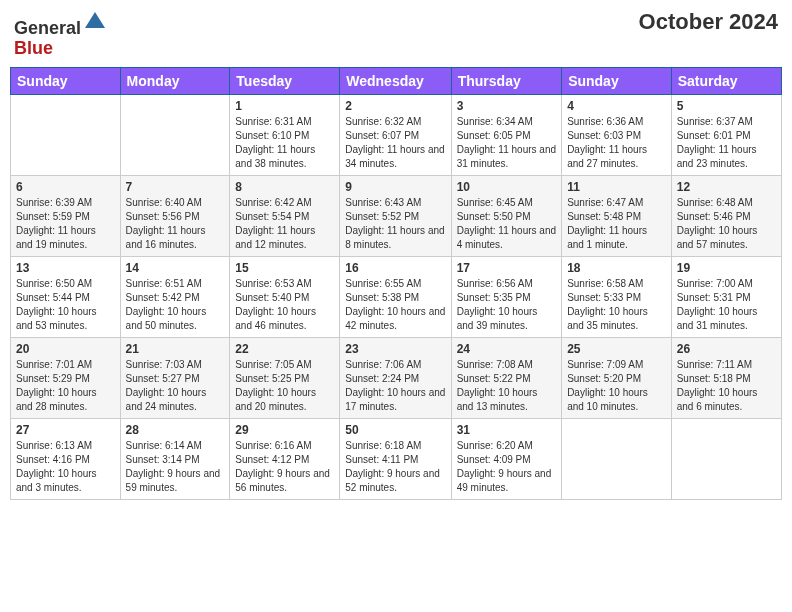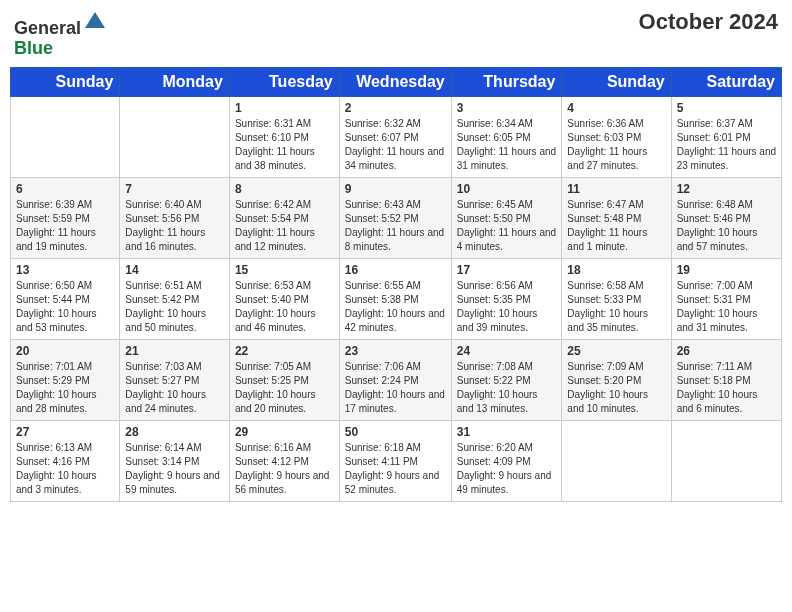--- a/index.html
+++ b/index.html
@@ -21,21 +21,21 @@
       display: flex;
       align-items: center;
       gap: 0;
     }
     .logo-text {
       font-size: 18px;
       font-weight: bold;
       line-height: 1.1;
     }
     .logo-general { color: #333; }
-    .logo-blue { color: #15803d; }
+    .logo-blue { color: #b91c1c; }
     .logo-icon {
       width: 24px;
       height: 24px;
       margin-left: 2px;
     }
     .title-block {
       text-align: right;
     }
     .month-title {
       font-size: 22px;
@@ -46,26 +46,26 @@
     .subtitle {
       font-size: 14px;
       color: #555;
     }
     .calendar {
       width: 100%;
       border-collapse: collapse;
       border: 1px solid #ccc;
     }
     .calendar th {
-      background-color: #1d4ed8;
+      background-color: #8b5cf6;
       color: #fff;
-      font-size: 16px;
+      font-size: 14px;
       font-weight: bold;
       padding: 5px 6px;
-      text-align: right;
+      text-align: left;
       border: 1px solid #2060a0;
     }
     .calendar td {
       border: 1px solid #ccc;
       vertical-align: top;
       padding: 4px 5px;
       width: 113px;
       min-height: 80px;
       font-size: 10px;
       color: #333;

